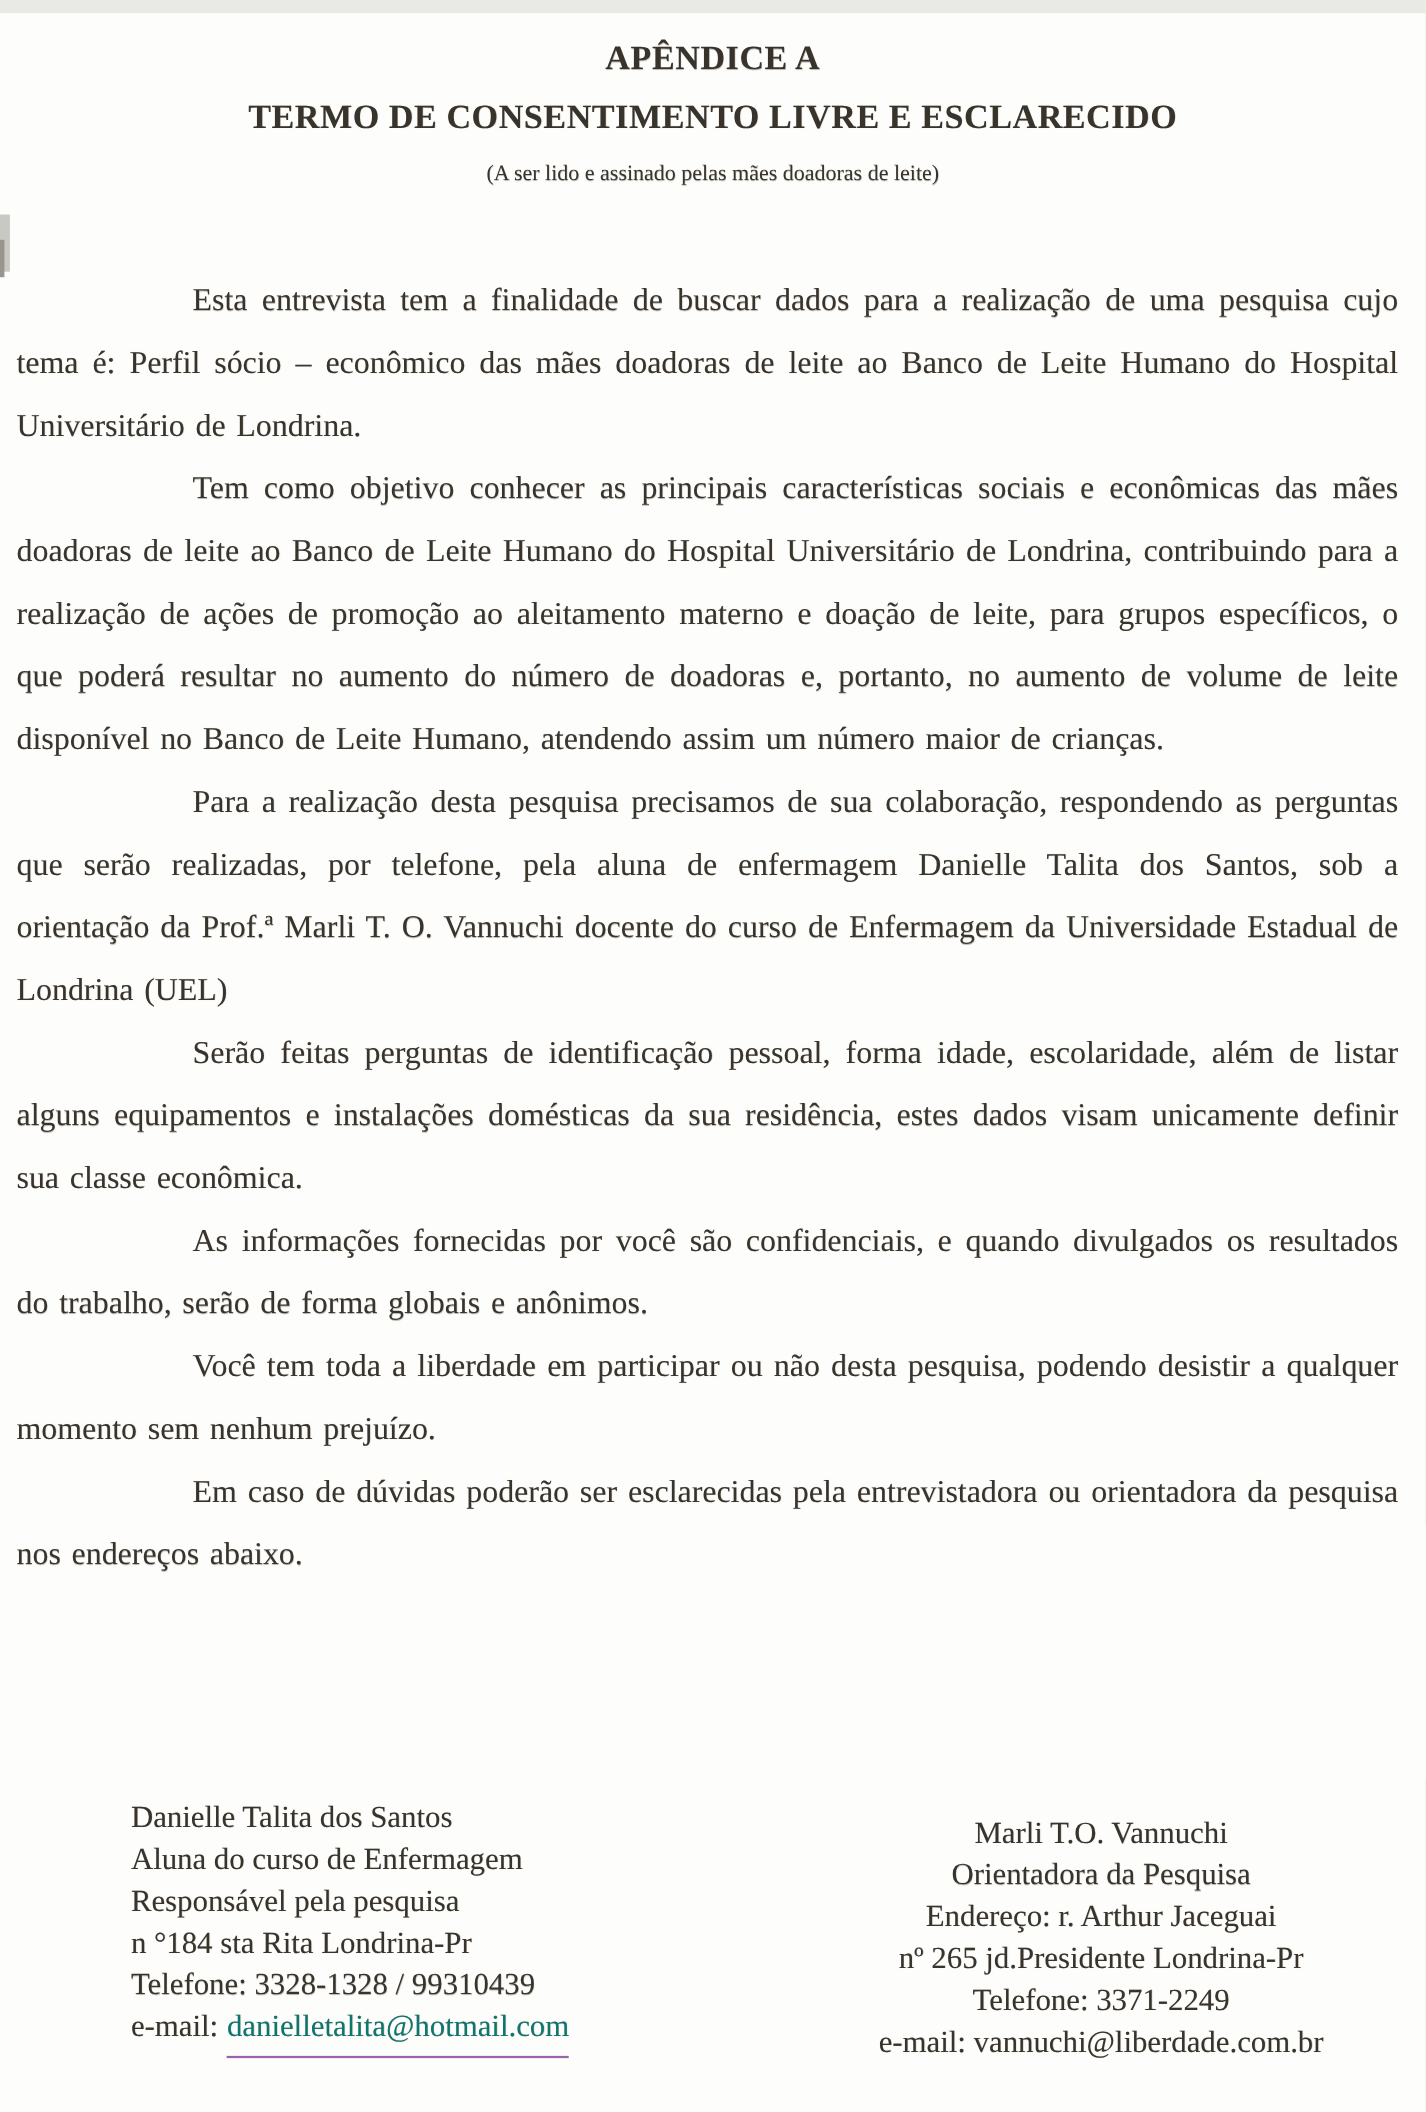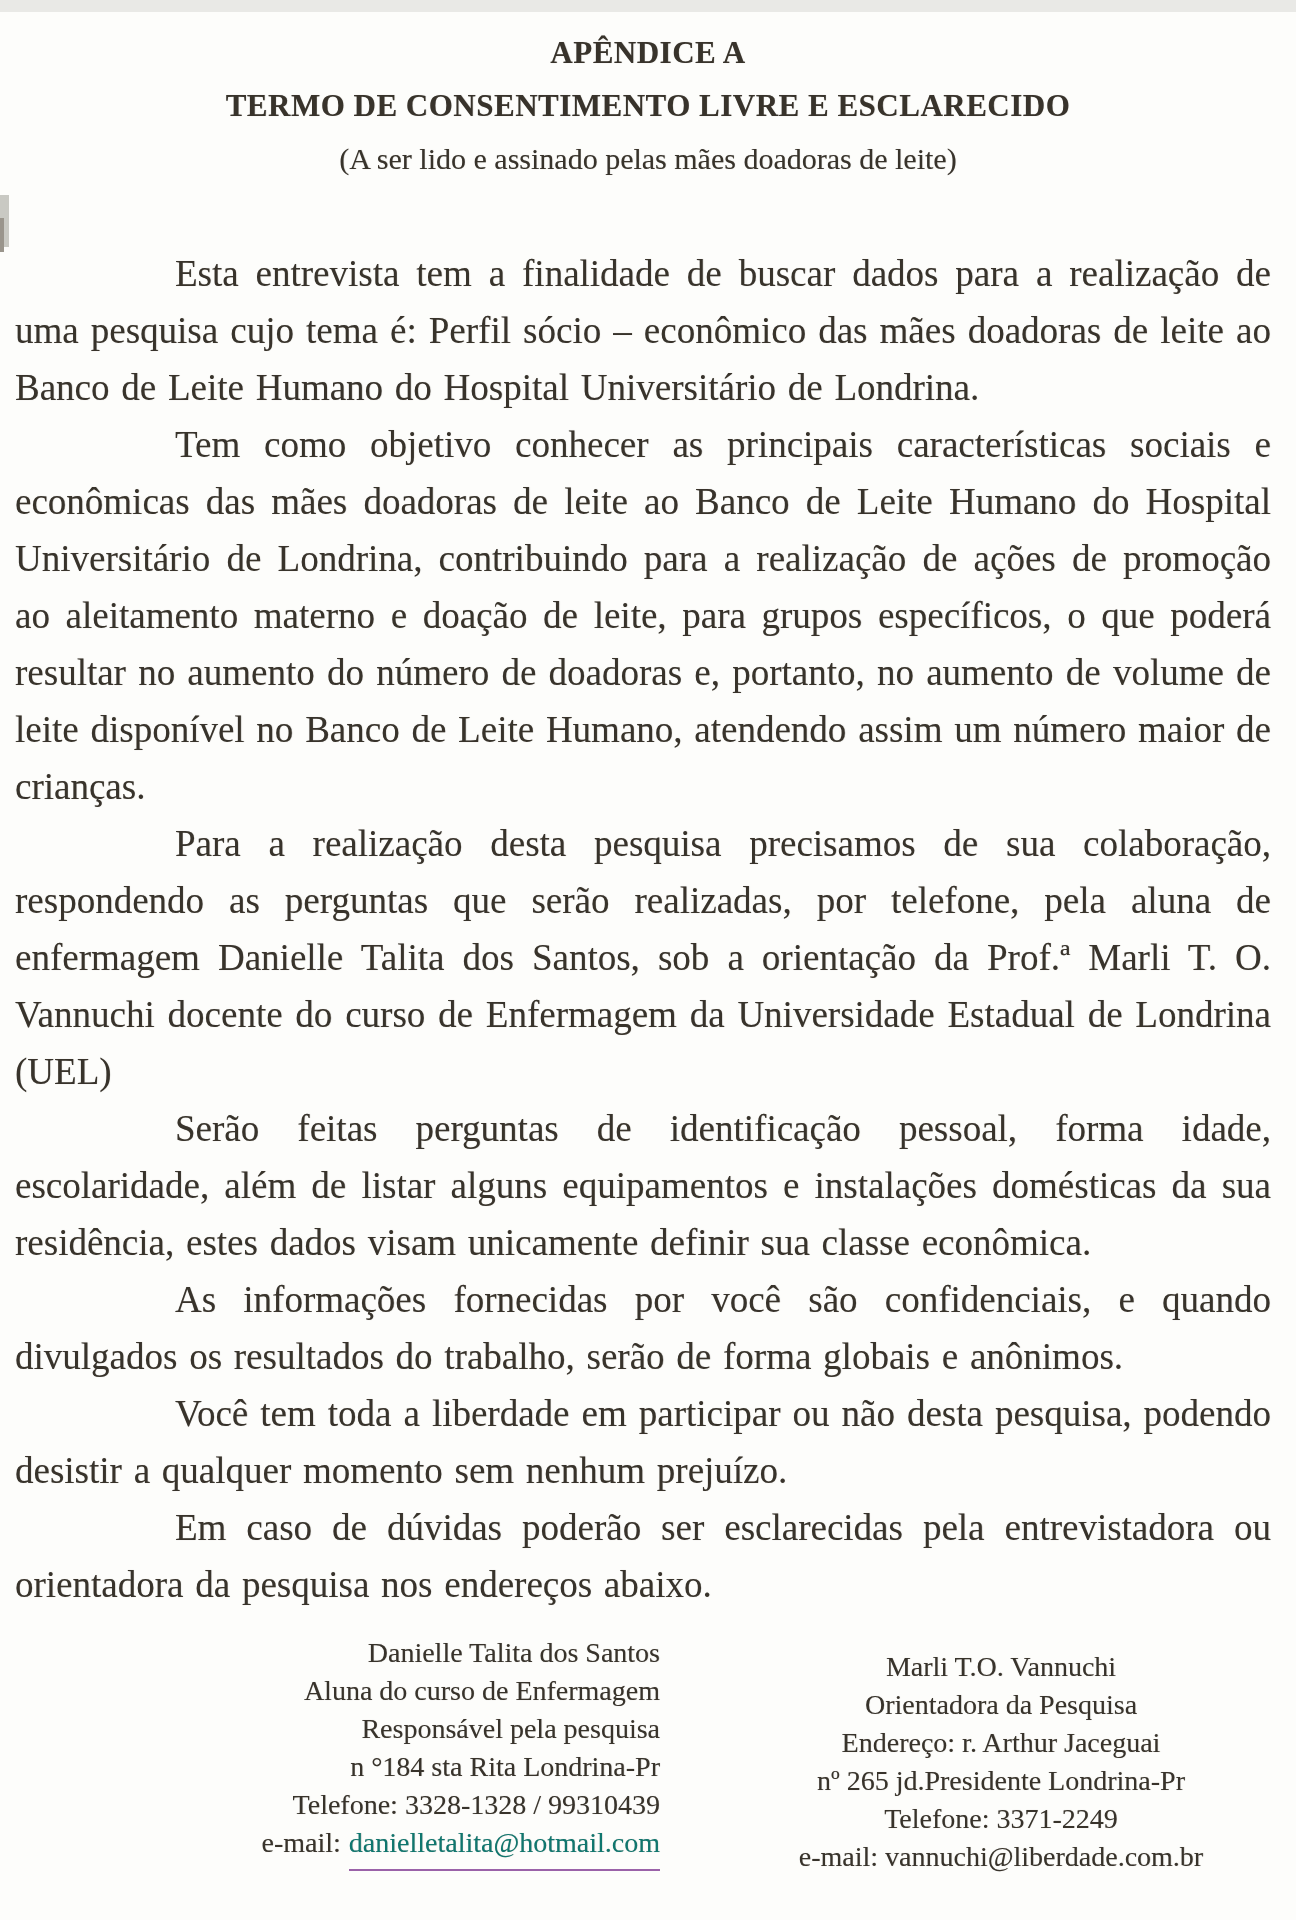--- a/index.html
+++ b/index.html
@@ -11,40 +11,40 @@
     margin: 12px auto;
     background: #fdfdfb;
     color: #38332b;
     font-family: "Liberation Serif", "DejaVu Serif", serif;
     overflow: hidden;
     text-shadow: 0.3px 0.3px 0.7px rgba(55,50,40,0.35);
   }
   .header { padding-top: 14px; text-align: center; }
   .header .hline { line-height: 53px; }
   .title { font-size: 31px; font-weight: bold; letter-spacing: 0.5px; }
-  .subtitle { font-size: 30px; font-weight: normal; }
+  .subtitle { font-size: 20px; font-weight: normal; }
   .bodytext {
     margin-top: 60px;
     padding-left: 15px;
     padding-right: 25px;
-    font-size: 37px;
+    font-size: 29px;
     line-height: 57px;
     text-align: justify;
     word-spacing: 2.5px;
   }
   .bodytext p { text-indent: 160px; margin: 0; }
   .contacts {
     position: absolute;
     top: 1622px;
     left: 0;
     width: 1296px;
     font-size: 28px;
     line-height: 38px;
   }
-  .col-left  { position: absolute; left: 100px; top: 0;    width: 560px; text-align: right; }
+  .col-left  { position: absolute; left: 119px; top: 0;    width: 560px; text-align: left; }
   .col-right { position: absolute; left: 731px; top: 14px; width: 540px; text-align: center; }
   .email-label { margin-right: 8px; }
   .email-link {
     color: #0f766e;
     border-bottom: 2px solid #9a62a8;
     padding-bottom: 11px;
     text-decoration: none;
   }
   .artifact-strip {
     position: absolute; left: 0; top: 183px; width: 9px; height: 52px;

